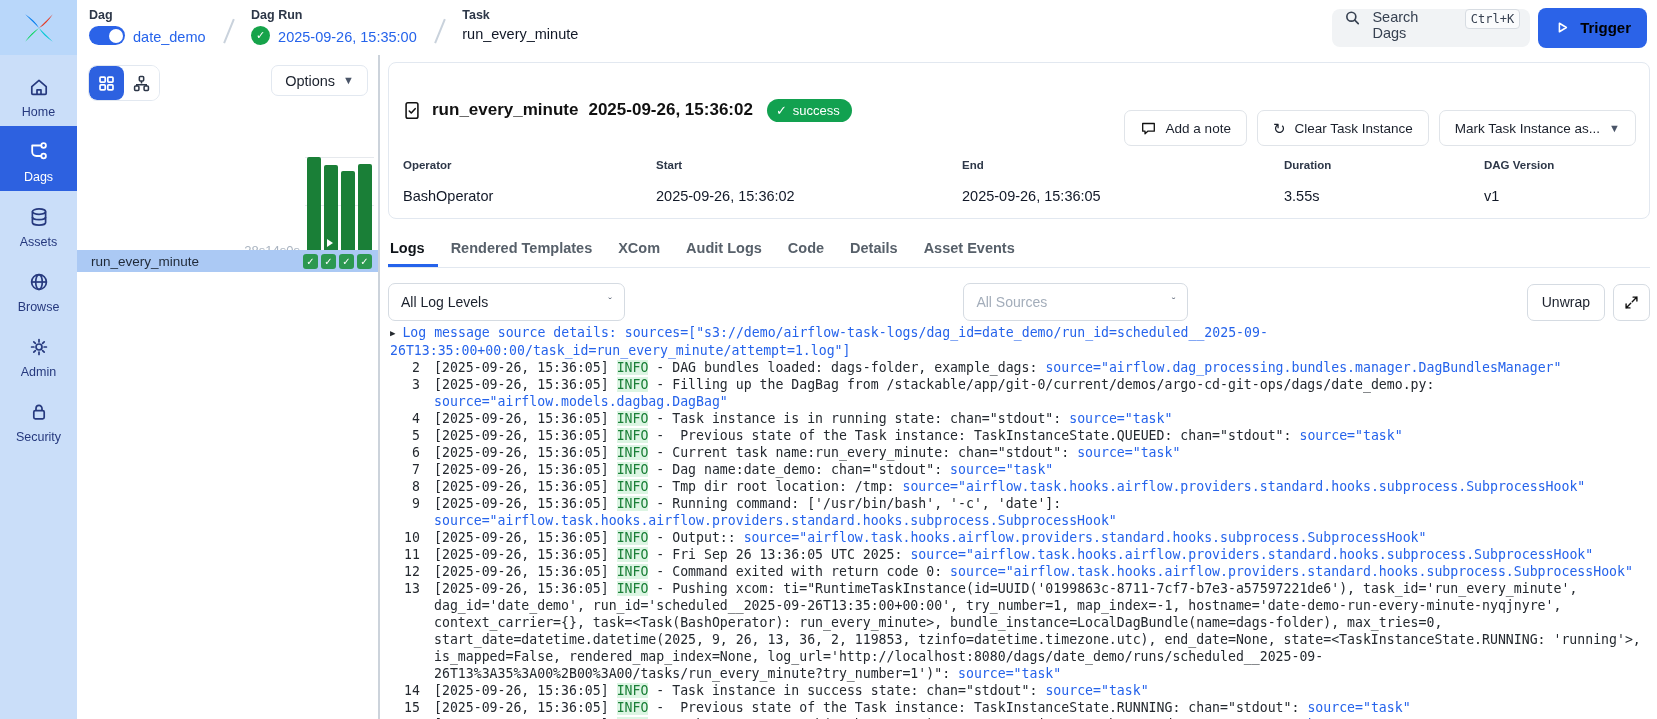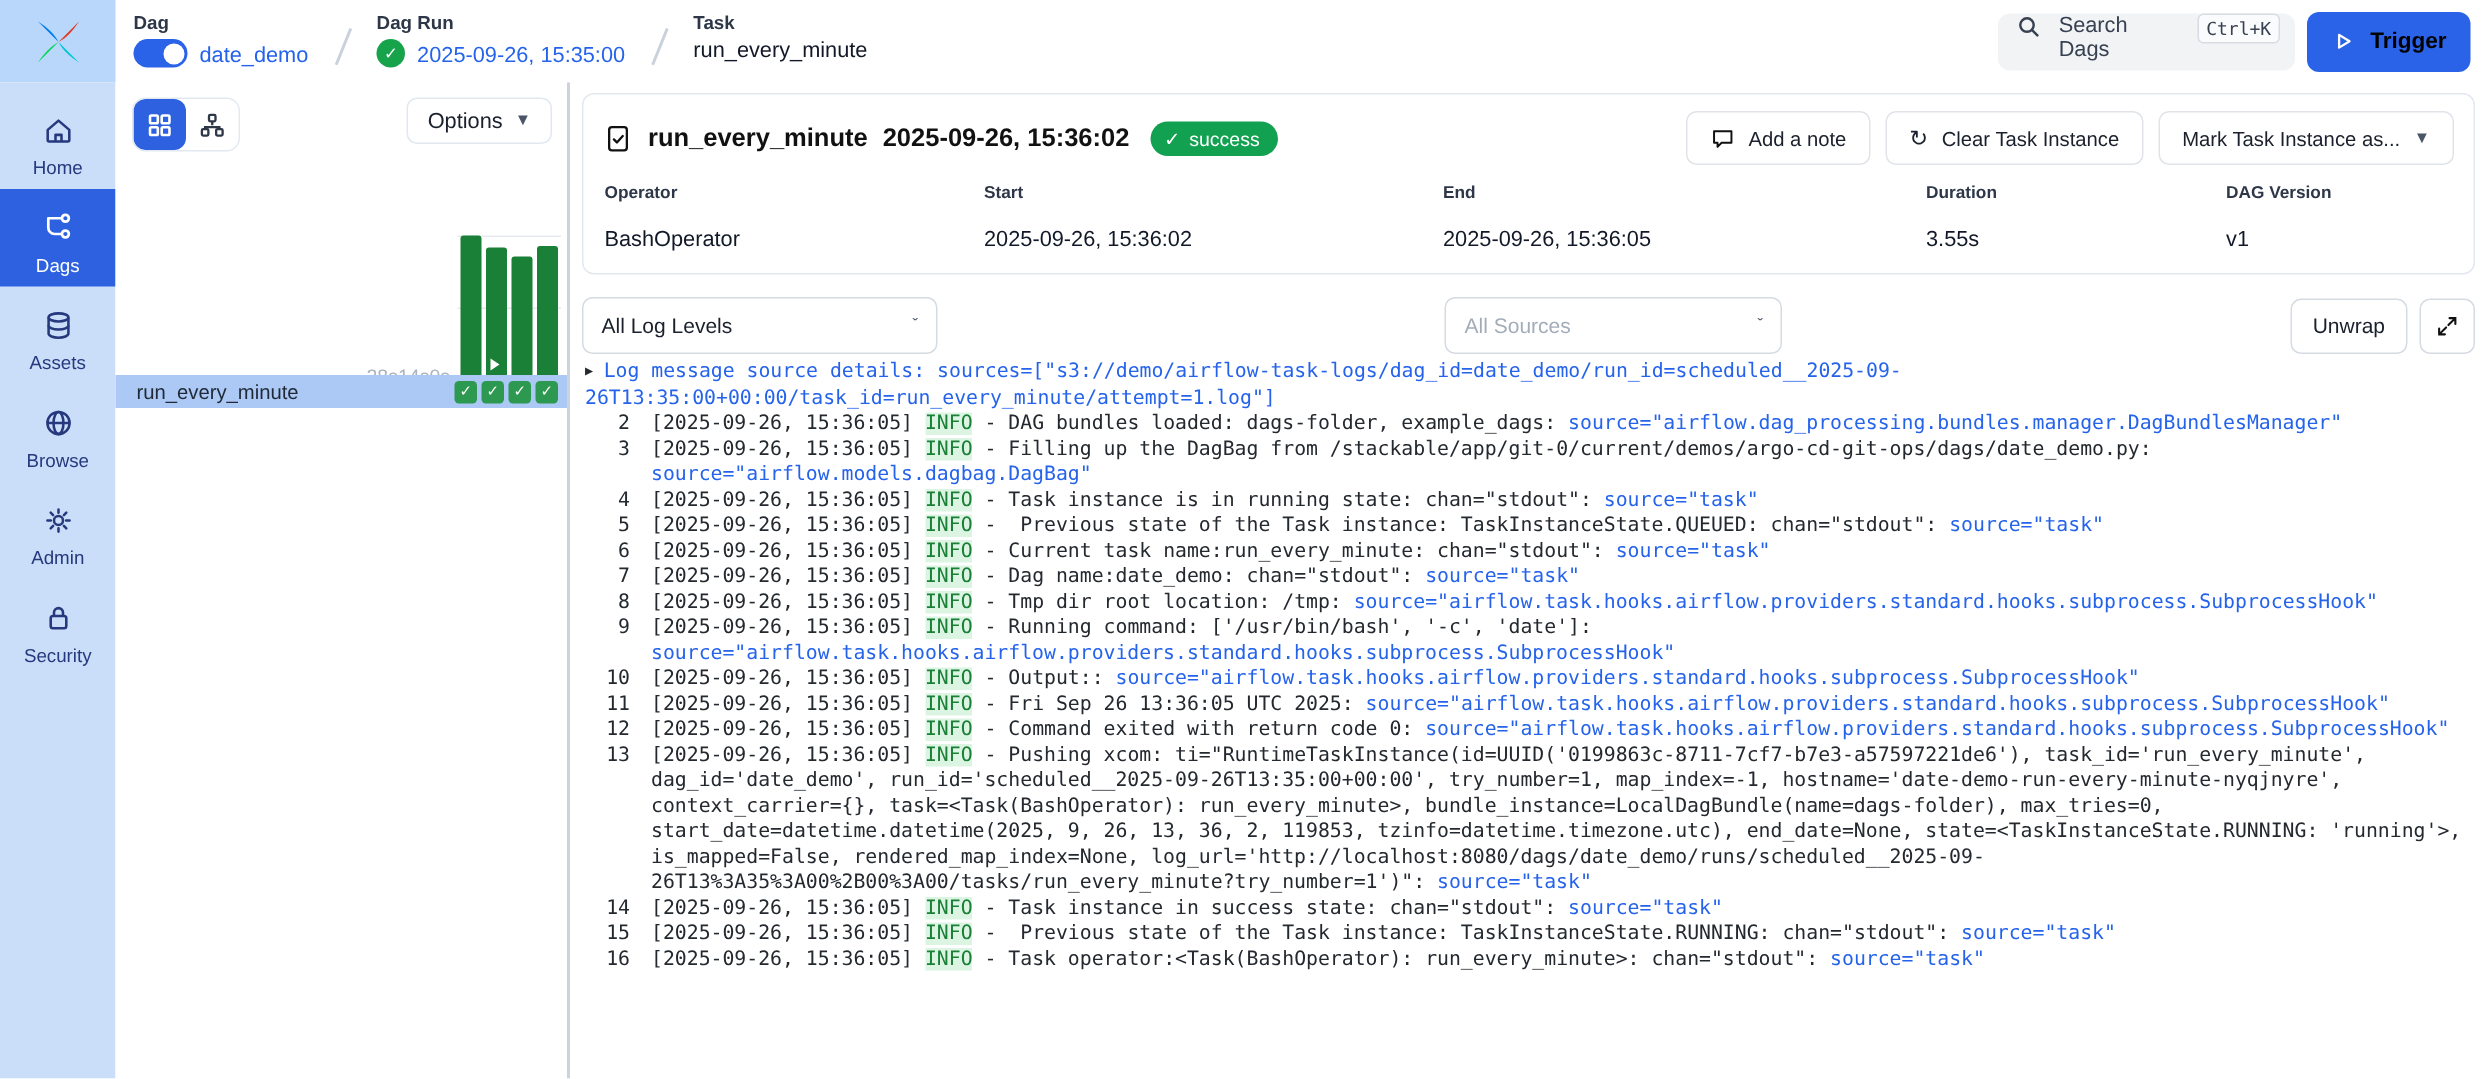--- a/index.html
+++ b/index.html
@@ -53,21 +53,21 @@
   .run-states { margin-left:auto; display:flex; gap:3px; }
   .sq { width:15px; height:15px; border-radius:3px; background:#2c9850; color:#fff; font-size:10px; display:grid; place-items:center; }
 
   
   .main { flex:1; border-left:2px solid #ccd3db; padding:7px 7px 0 8px; overflow:hidden; background:#fff; }
   .ti-card { border:1px solid #e2e8f0; border-radius:8px; }
   .ti-head { display:flex; align-items:center; gap:10px; padding:11px 13px 9px; }
   .ti-title, .ti-ts { font-size:17px; font-weight:700; color:#111; }
   .badge { background:#12a150; color:#fff; border-radius:999px; padding:4px 12px 4px 9px; font-size:13px; display:flex; align-items:center; gap:6px; margin-left:4px; }
   .ti-actions { margin-left:auto; display:flex; gap:10px; }
-  .btn { border:1px solid #e0e4e9; background:#fff; border-radius:7px; height:36px; padding:0 15px; font-size:13.5px; color:#1a202c; display:flex; align-items:center; gap:9px; font-family:inherit; }
+  .btn { border:1px solid #e0e4e9; background:#fff; border-radius:7px; height:36px; padding:0 15px; font-size:13.5px; color:#1a202c; display:flex; align-items:center; gap:9px; font-family:inherit;margin-top:36px; }
   .refresh-glyph { font-size:15px; line-height:1; }
   .meta-grid { display:grid; grid-template-columns:253px 306px 322px 200px 1fr; padding:4px 14px 14px; }
   .meta-label { font-size:11.5px; font-weight:700; color:#2d3748; margin-bottom:17px; }
   .meta-value { font-size:14.5px; color:#111827; }
 
   .tab-bar { display:flex; border-bottom:1px solid #e2e8f0; margin-top:11px; padding-left:0; }
   .tab { padding:10px 13px 11px; font-size:14.5px; font-weight:600; color:#57606a; cursor:pointer; }
   .tab:first-child { padding-left:2px; }
   .tab.active { color:#0f1419; font-weight:700; box-shadow:inset 0 -3px 0 #2563eb; }
 
@@ -327,20 +327,29 @@
             <div class="meta-label">Duration</div>
             <div class="meta-value">3.55s</div>
           </div>
           <div class="meta-field">
             <div class="meta-label">DAG Version</div>
             <div class="meta-value">v1</div>
           </div>
         </div>
     </section>
 
+    <div class="tab-bar">
+        <div class="tab active">Logs</div>
+        <div class="tab">Rendered Templates</div>
+        <div class="tab">XCom</div>
+        <div class="tab">Audit Logs</div>
+        <div class="tab">Code</div>
+        <div class="tab">Details</div>
+        <div class="tab">Asset Events</div>
+      </div>
 
     <div class="filters">
       <div class="select sel-levels">
         <span>All Log Levels</span>
         <span class="chev sel-chev">ˇ</span>
       </div>
       <div class="fspacer"></div>
       <div class="select sel-sources">
         <span>All Sources</span>
         <span class="chev sel-chev">ˇ</span>

